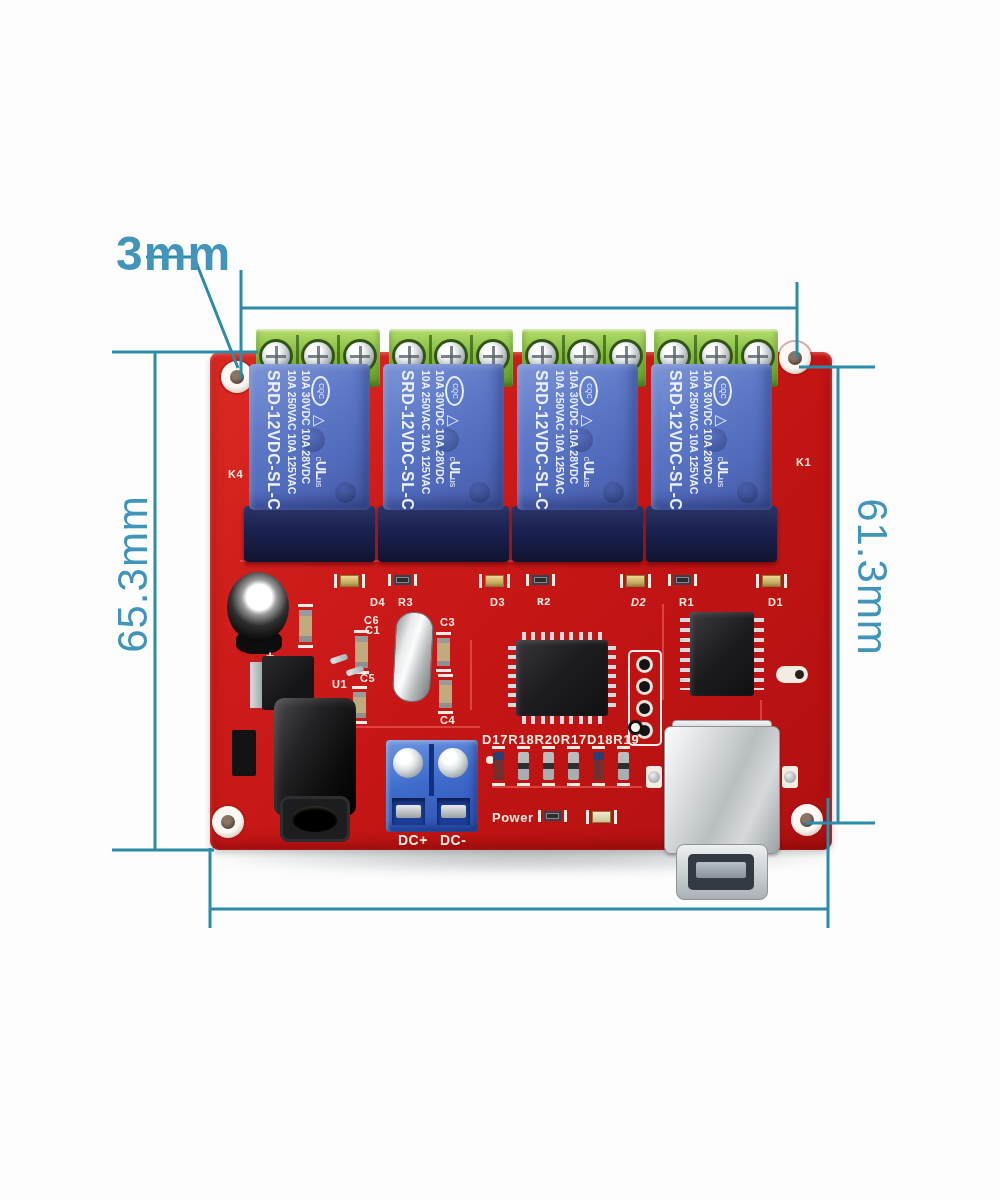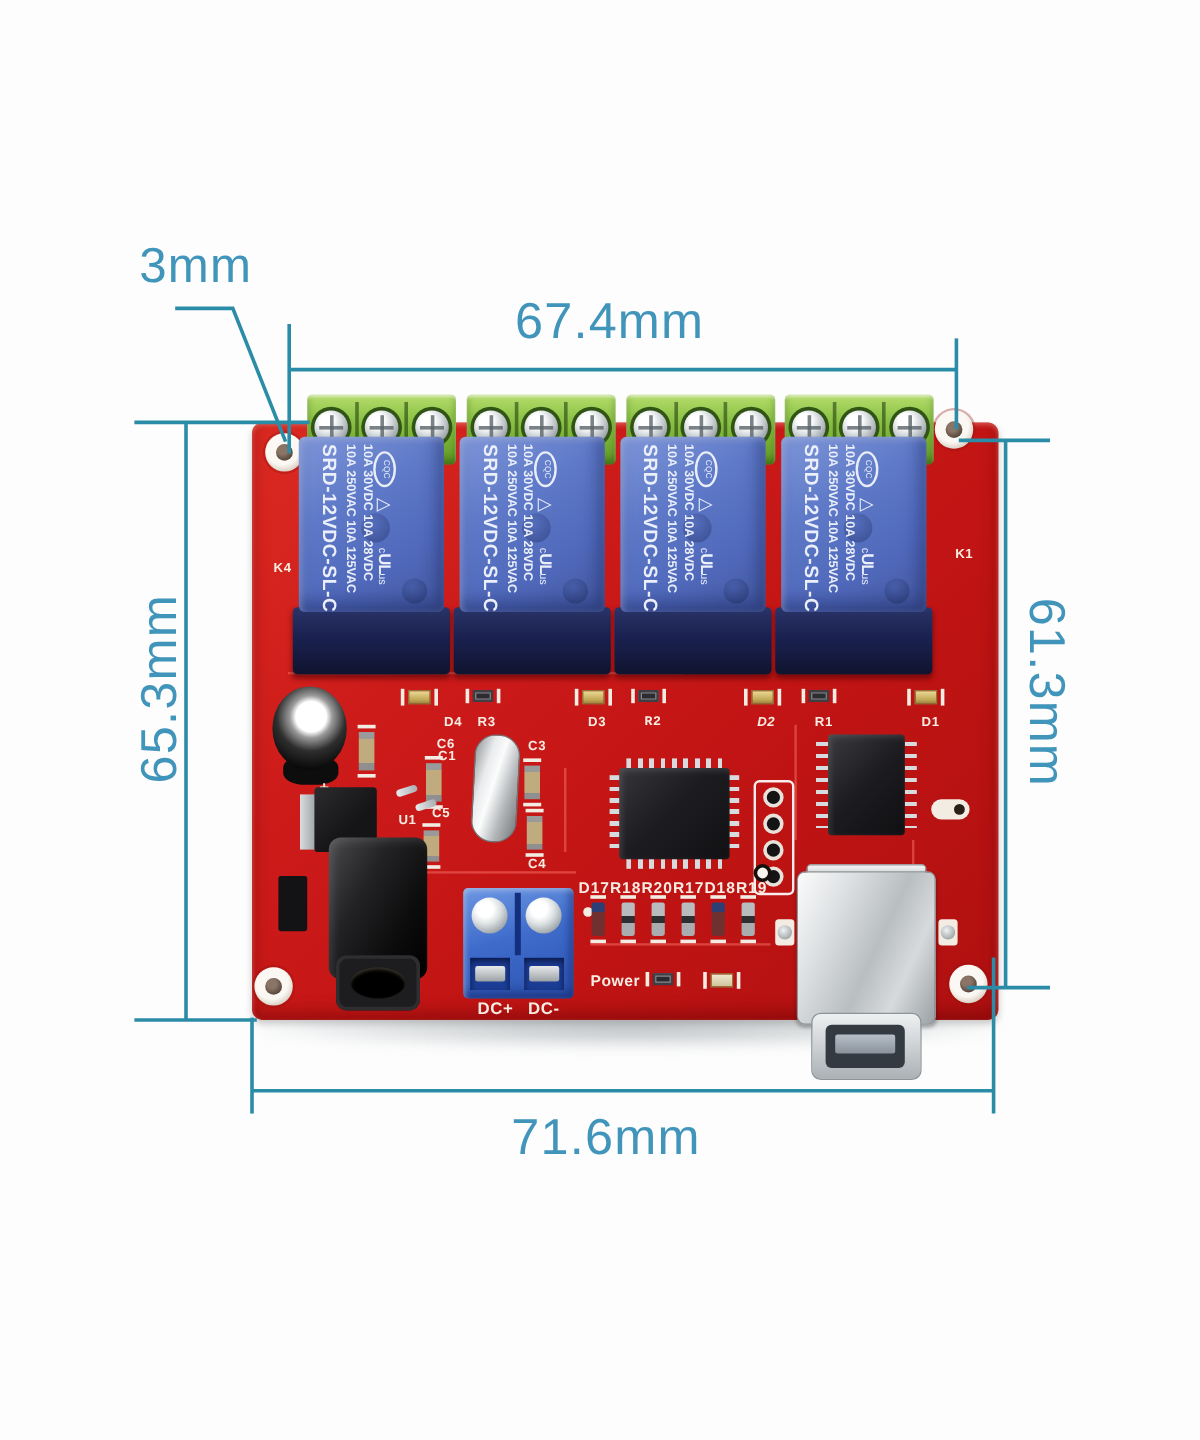--- a/index.html
+++ b/index.html
@@ -440,19 +440,17 @@
       <line x1="112" y1="850" x2="214" y2="850"></line>
       <line x1="838" y1="367" x2="838" y2="823"></line>
       <line x1="799" y1="367" x2="875" y2="367"></line>
       <line x1="806" y1="823" x2="875" y2="823"></line>
       <line x1="210" y1="909" x2="828" y2="909"></line>
       <line x1="210" y1="848" x2="210" y2="928"></line>
       <line x1="828" y1="798" x2="828" y2="928"></line>
     </g>
   </svg>
 
-  <div class="dimtext" style="left:116px;top:198px;font-size:41px;">3mm</div>
-  <div class="dimtext" style="left:398px;top:244px;width:220px;">67.4mm</div>
+  <div class="dimtext" style="left:116px;top:226px;font-size:48px;font-weight:bold;">3mm</div>
   <div class="dimtext rot-ccw" style="left:23px;top:550px;width:220px;">65.3mm</div>
   <div class="dimtext rot-cw" style="left:762px;top:553px;width:220px;">61.3mm</div>
-  <div class="dimtext" style="left:395px;top:924px;width:220px;">71.6mm</div>
 
 </div>
 
 </body></html>

